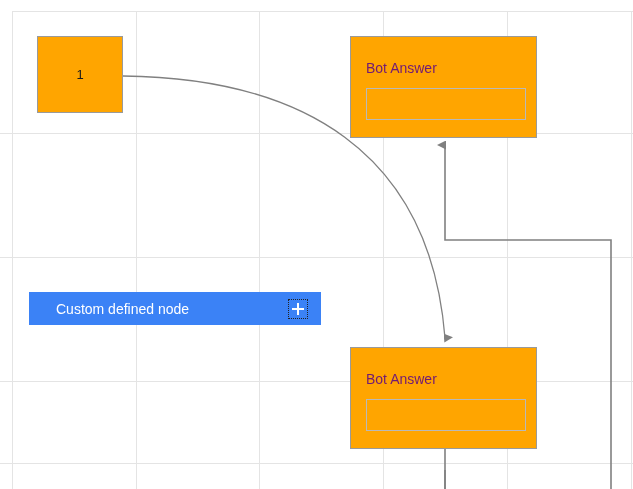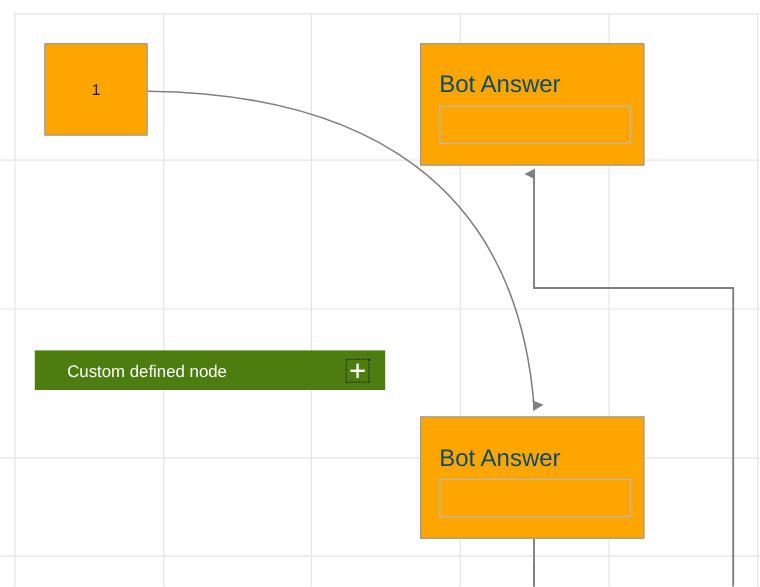--- a/index.html
+++ b/index.html
@@ -58,42 +58,42 @@
     width: 187px;
     height: 102px;
     padding: 0;
   }
   #bot-node-1 { left: 350px; top: 36px; }
   #bot-node-2 { left: 350px; top: 347px; }
   .bot-title {
     position: absolute;
     left: 15px;
     top: 24px;
-    font-size: 20px;
-    color: #0c4a6e;
+    font-size: 14px;
+    color: #701a75;
     line-height: 1;
     white-space: nowrap;
   }
   .bot-field {
     position: absolute;
     left: 15px;
     top: 51px;
     width: 160px;
     height: 32px;
     box-sizing: border-box;
     border: 1px solid #b9b9b9;
     background: transparent;
   }
   
   .node-blue {
     left: 29px;
     top: 292px;
     width: 292px;
     height: 33px;
-    background: #4d7c0f;
+    background: #3b82f6;
     display: flex;
     align-items: center;
     justify-content: space-between;
     padding: 0 13px 0 27px;
     box-sizing: border-box;
   }
   .blue-label {
     font-size: 14px;
     color: #ffffff;
     line-height: 1;

